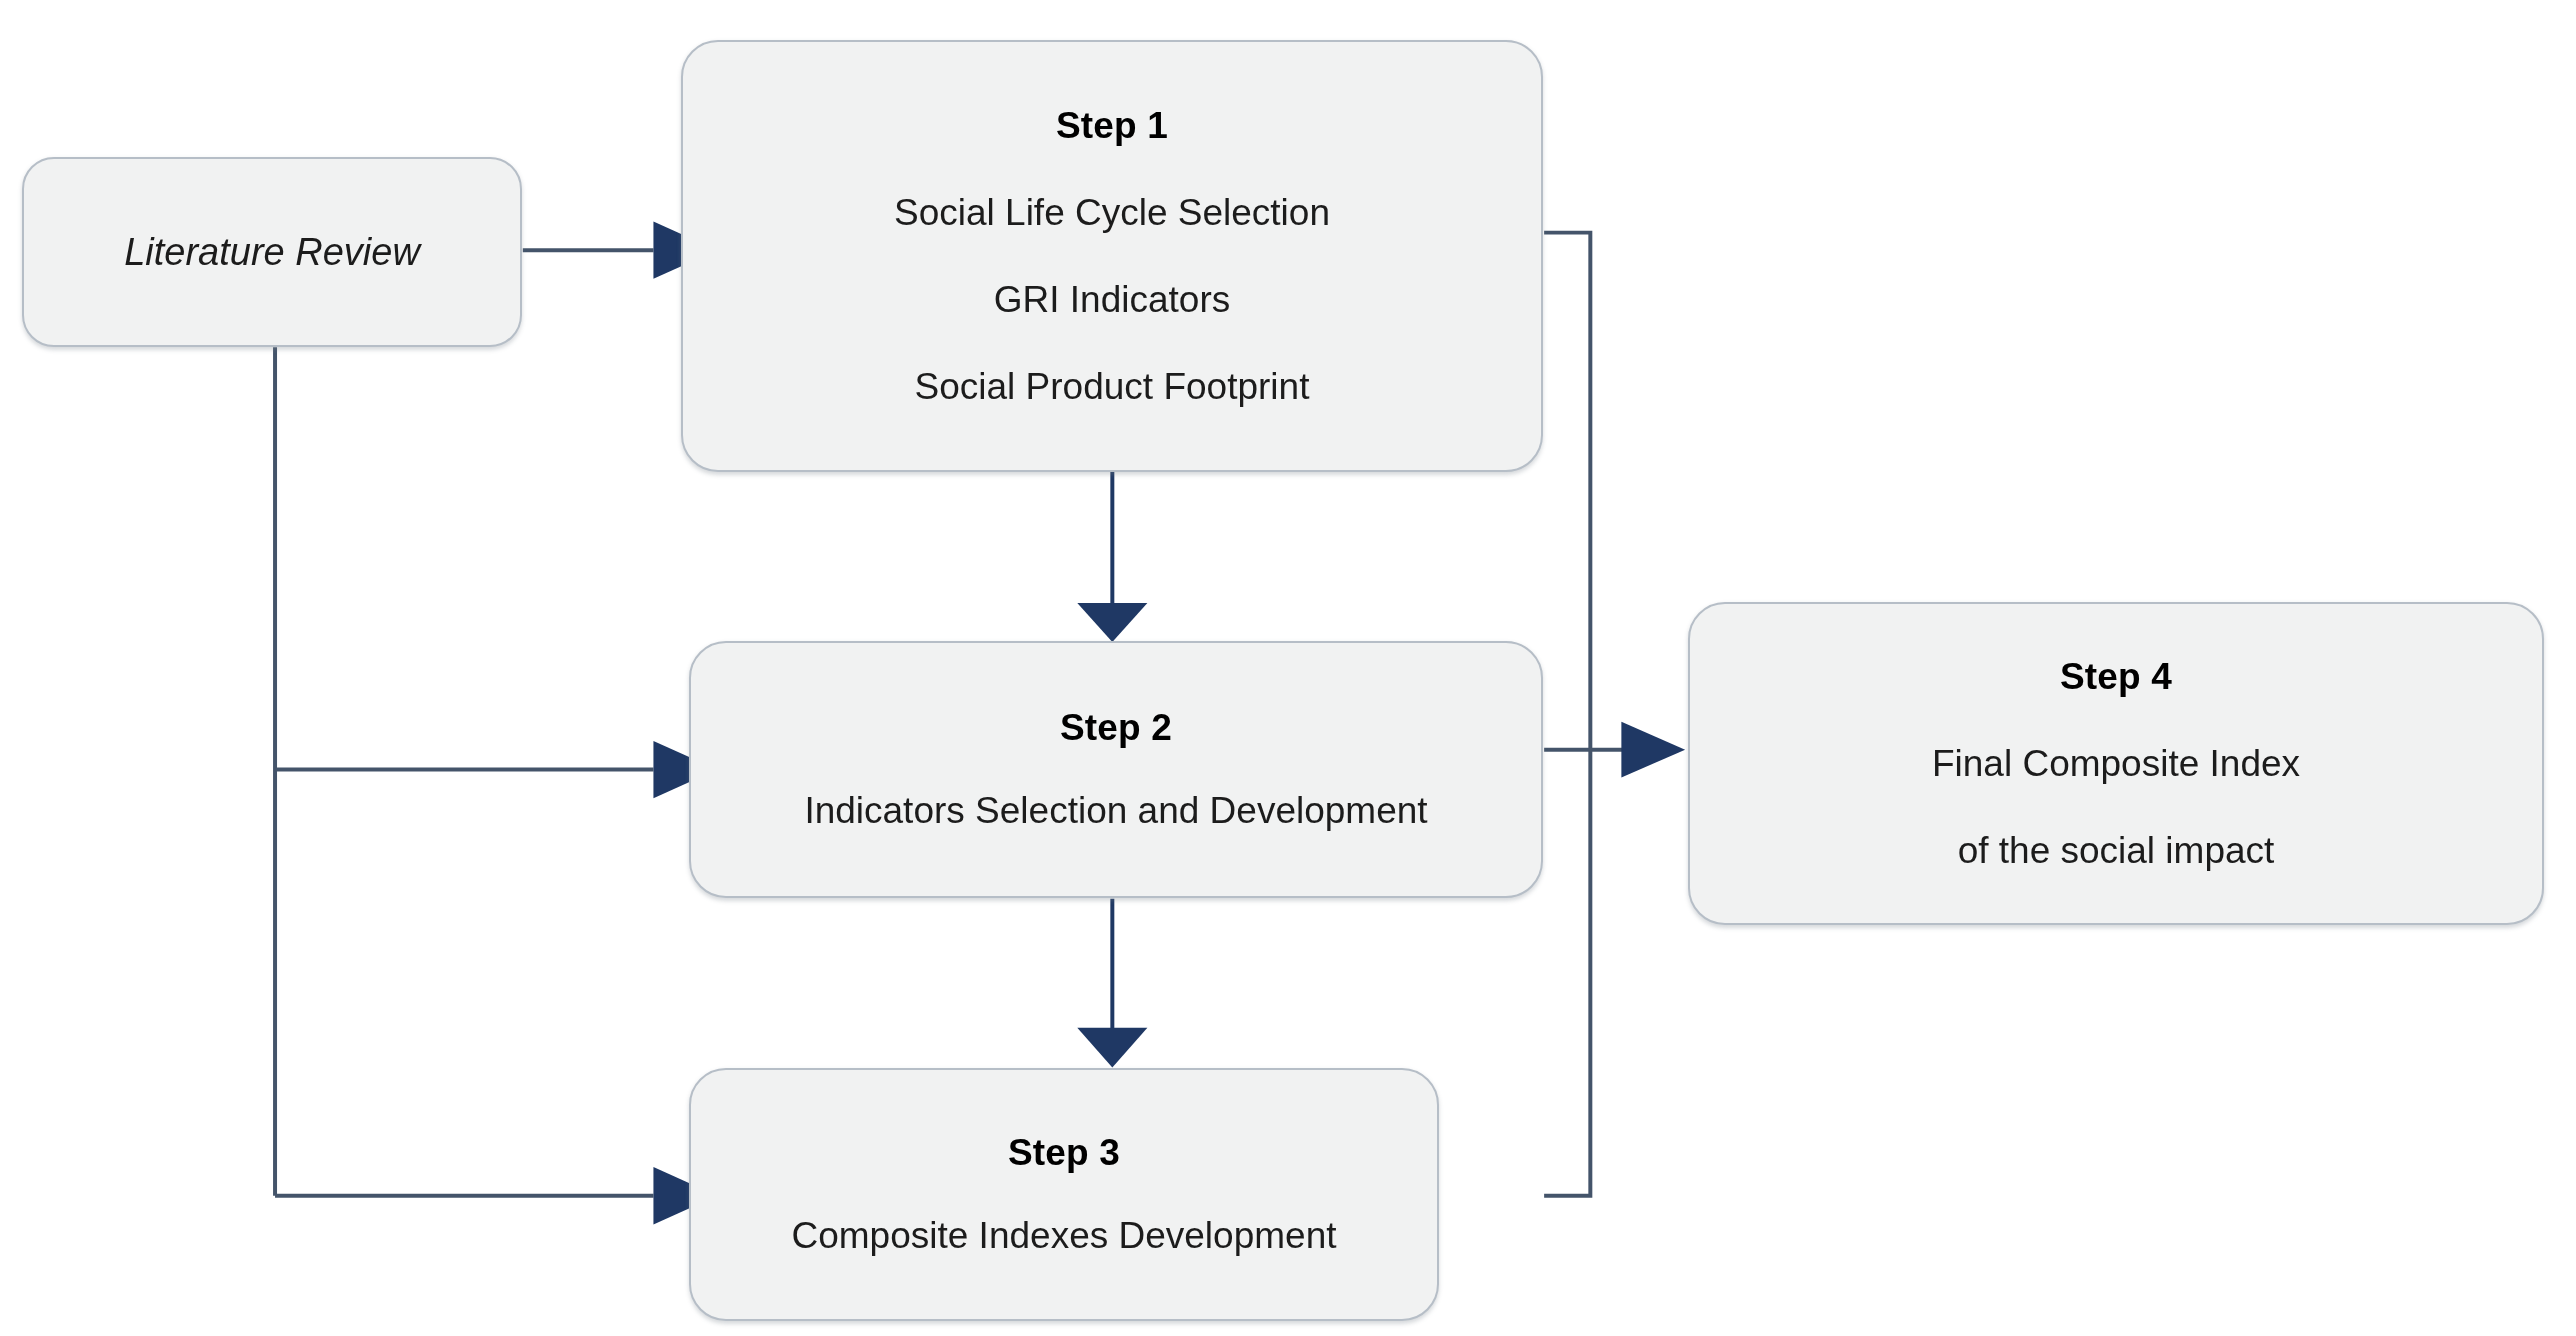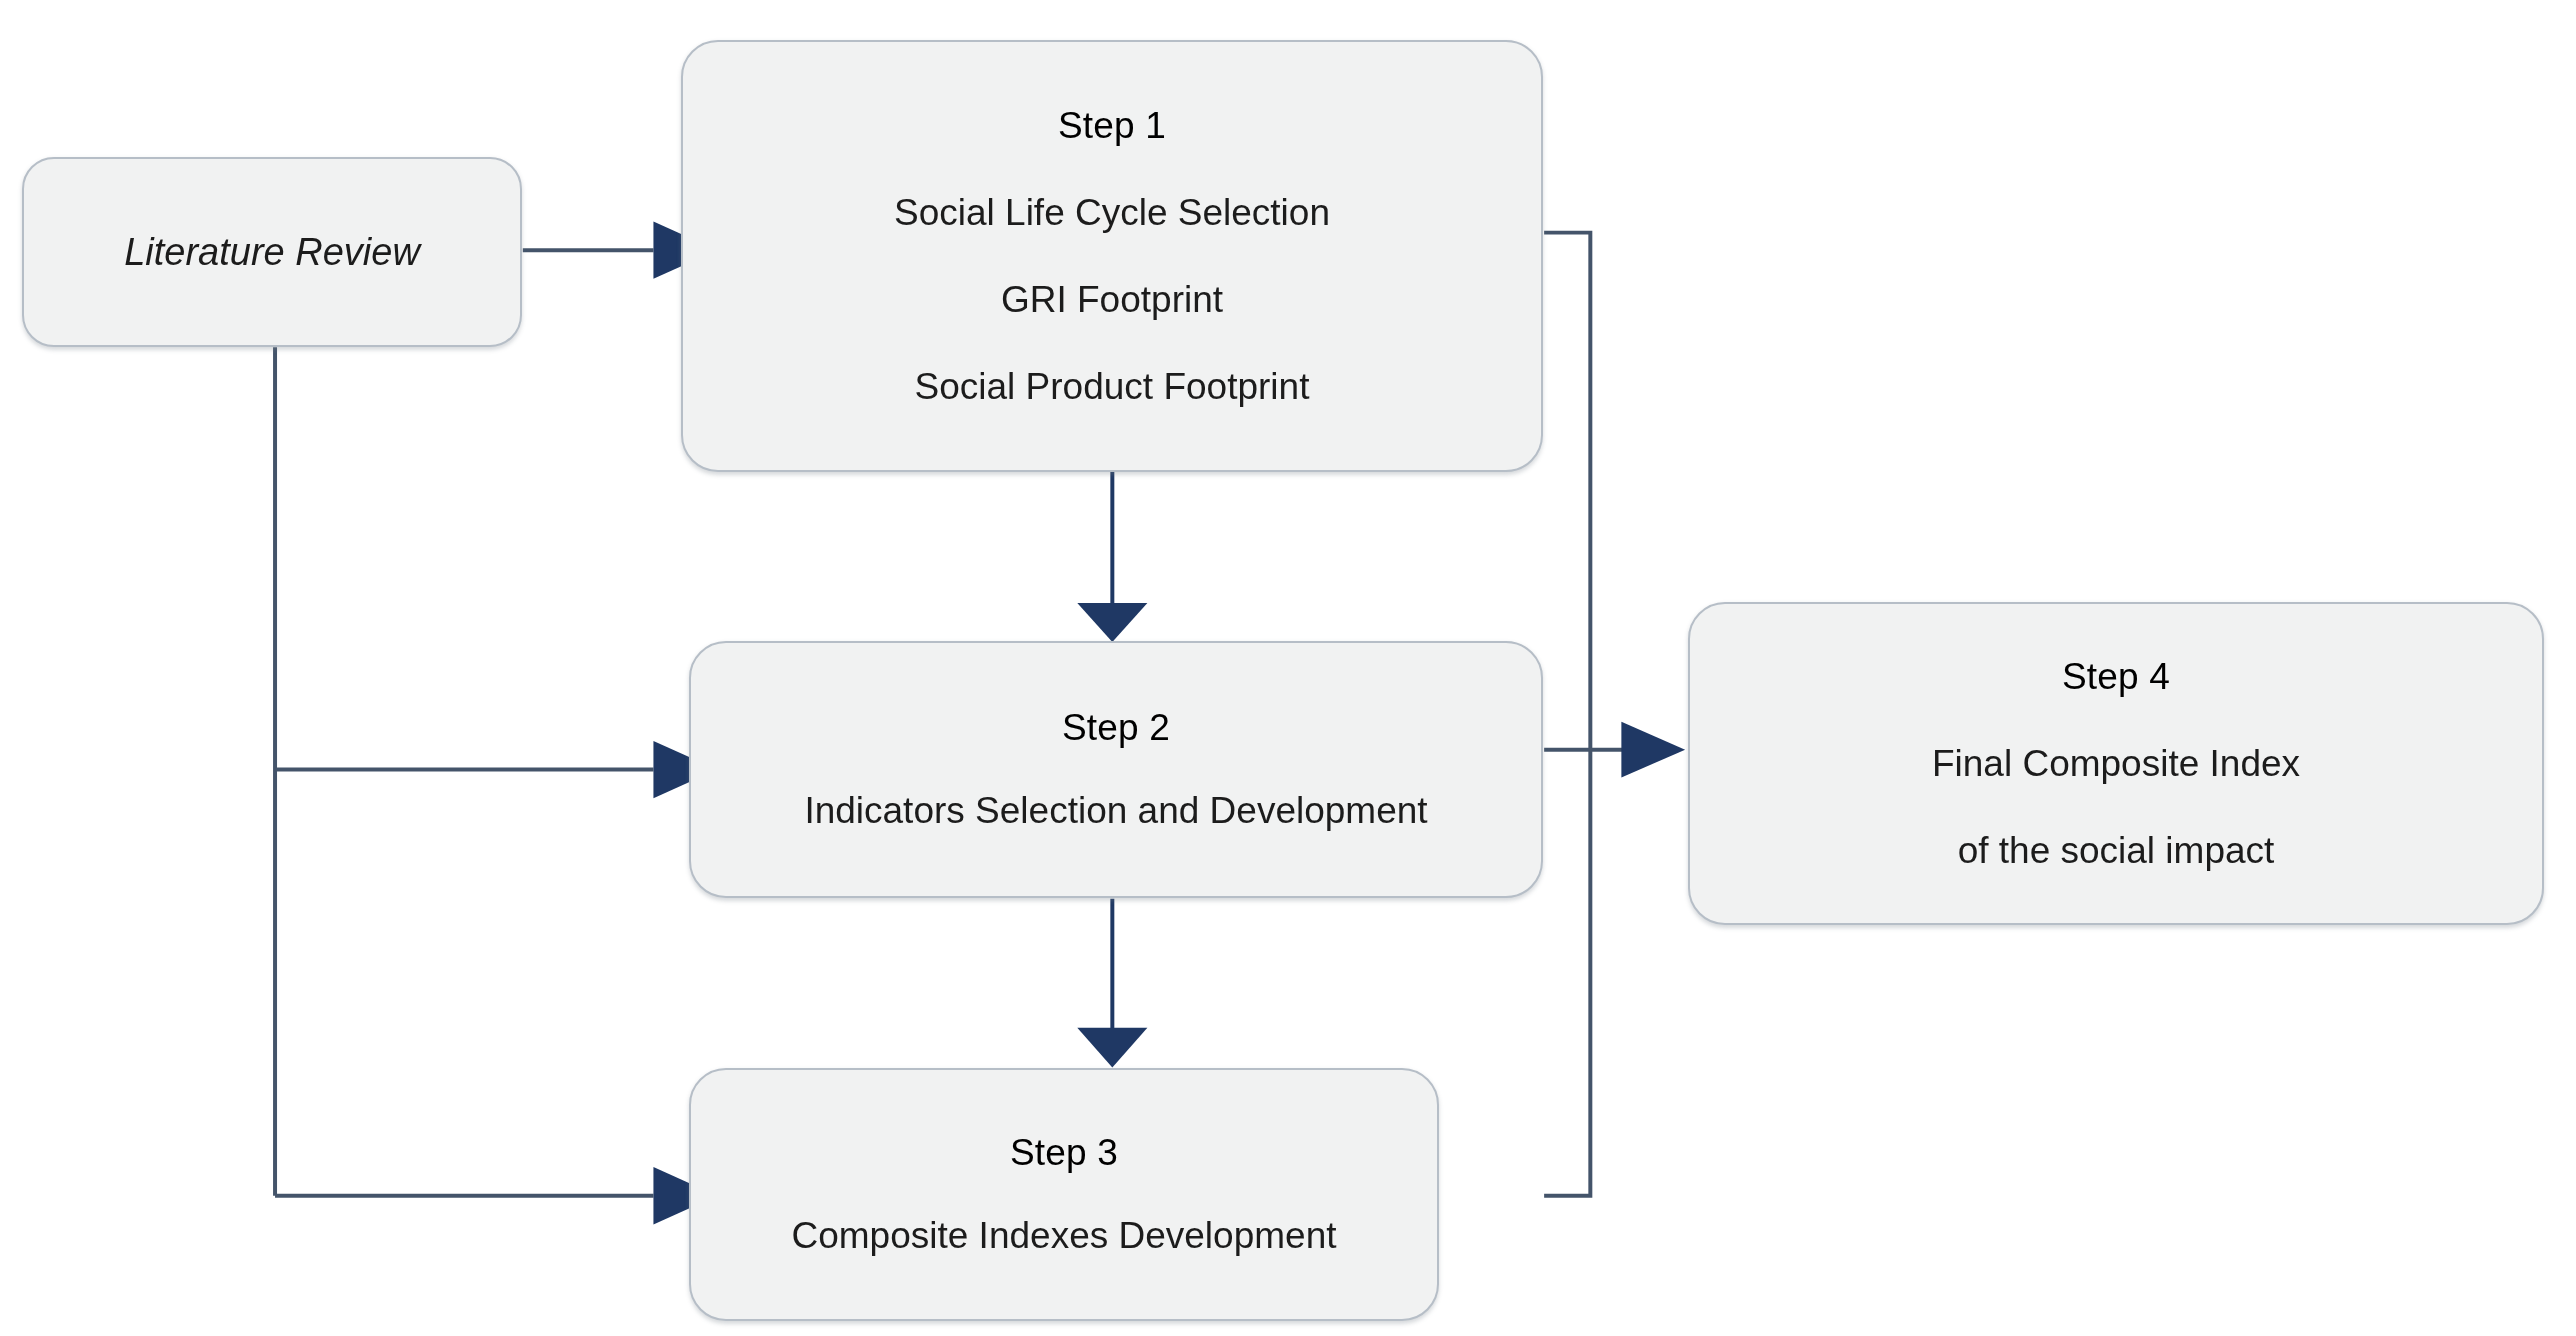--- a/index.html
+++ b/index.html
@@ -34,21 +34,21 @@
     border-radius: 37px;
     display: flex;
     flex-direction: column;
     align-items: center;
     justify-content: center;
     color: #1a1a1a;
     box-shadow: 0 2.4px 4px rgba(120,130,140,0.30);
     z-index: 2;
   }
   .node .title {
-    font-weight: normal;
+    font-weight: bold;
     font-size: 37px;
     letter-spacing: 0.2px;
     color: #000000;
   }
   .node .line {
     font-weight: normal;
     font-size: 37px;
     color: #1c1c1c;
     white-space: nowrap;
   }
@@ -128,21 +128,21 @@
     </g>
   </svg>
 
   <div class="node" id="node-literature-review">
     <div class="line">Literature Review</div>
   </div>
 
   <div class="node" id="node-step1">
     <div class="title">Step 1</div>
     <div class="line">Social Life Cycle Selection</div>
-    <div class="line">GRI Footprint</div>
+    <div class="line">GRI Indicators</div>
     <div class="line">Social Product Footprint</div>
   </div>
 
   <div class="node" id="node-step2">
     <div class="title">Step 2</div>
     <div class="line">Indicators Selection and Development</div>
   </div>
 
   <div class="node" id="node-step3">
     <div class="title">Step 3</div>

